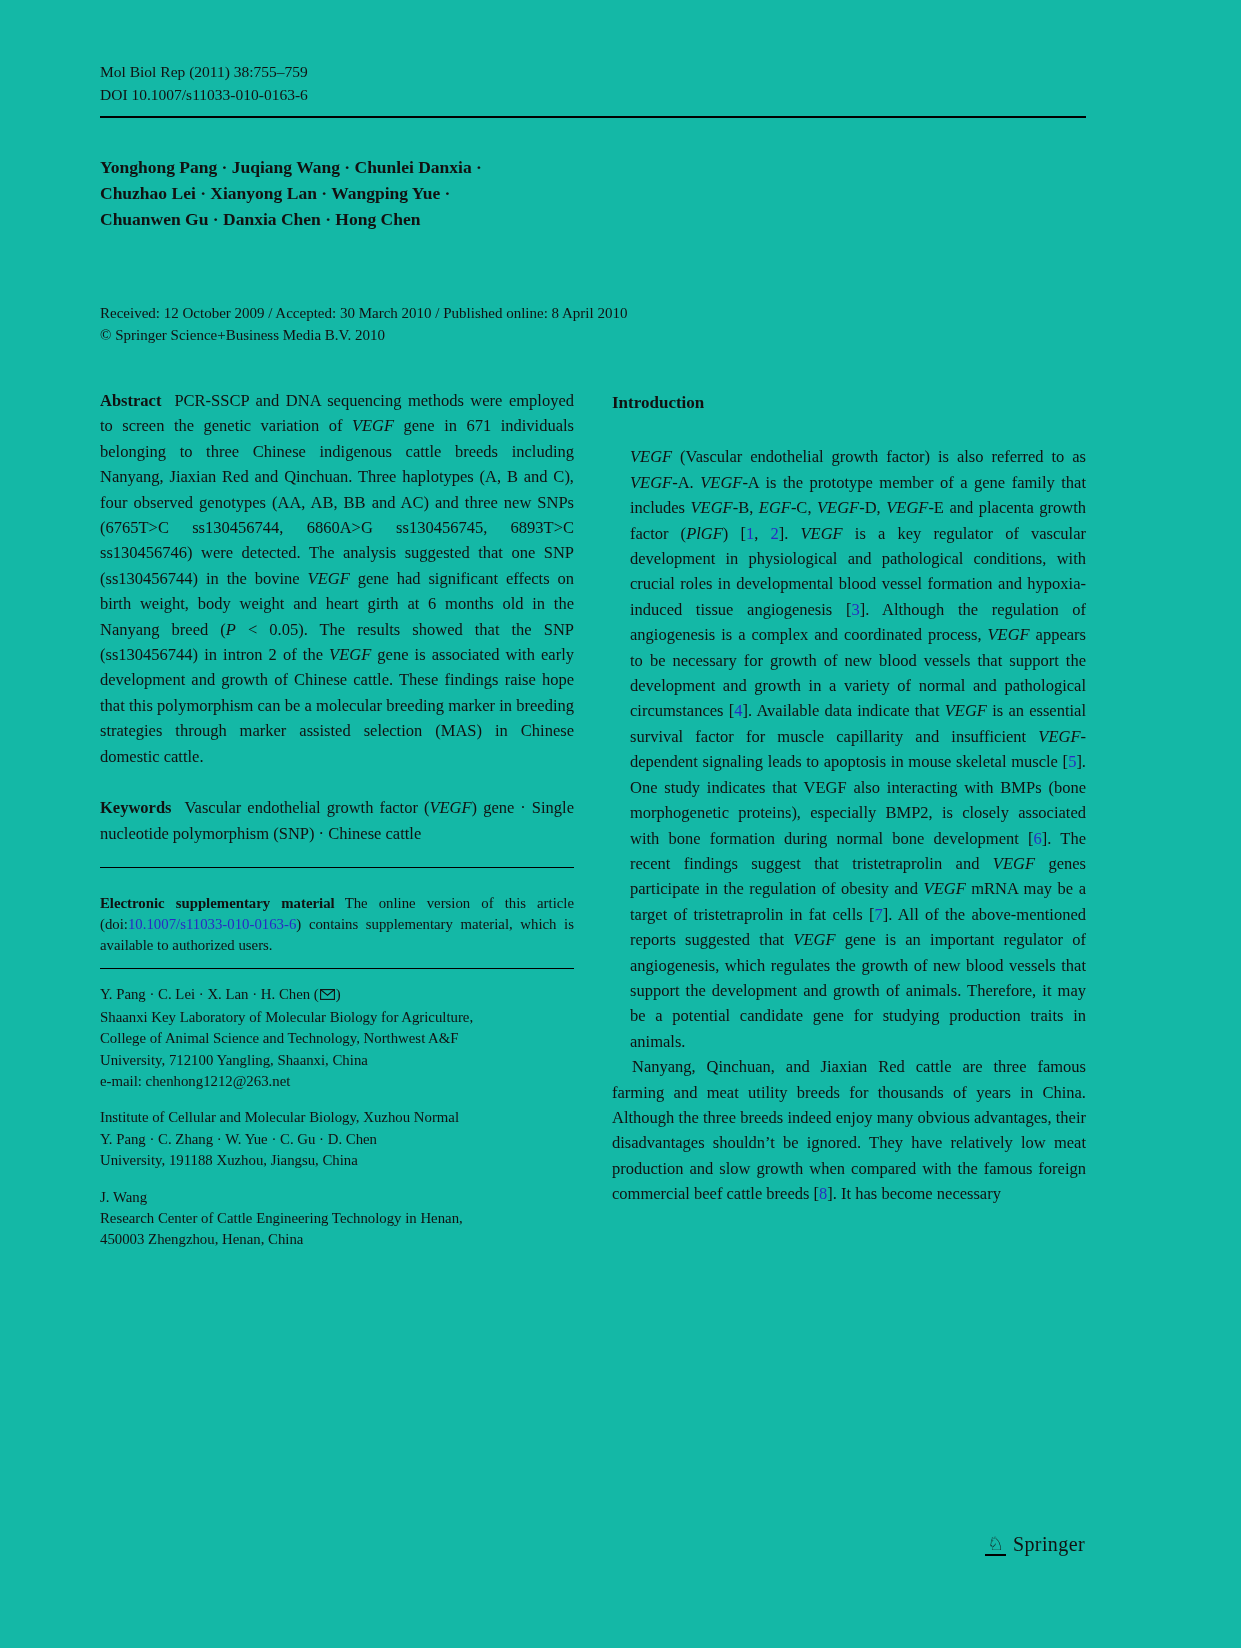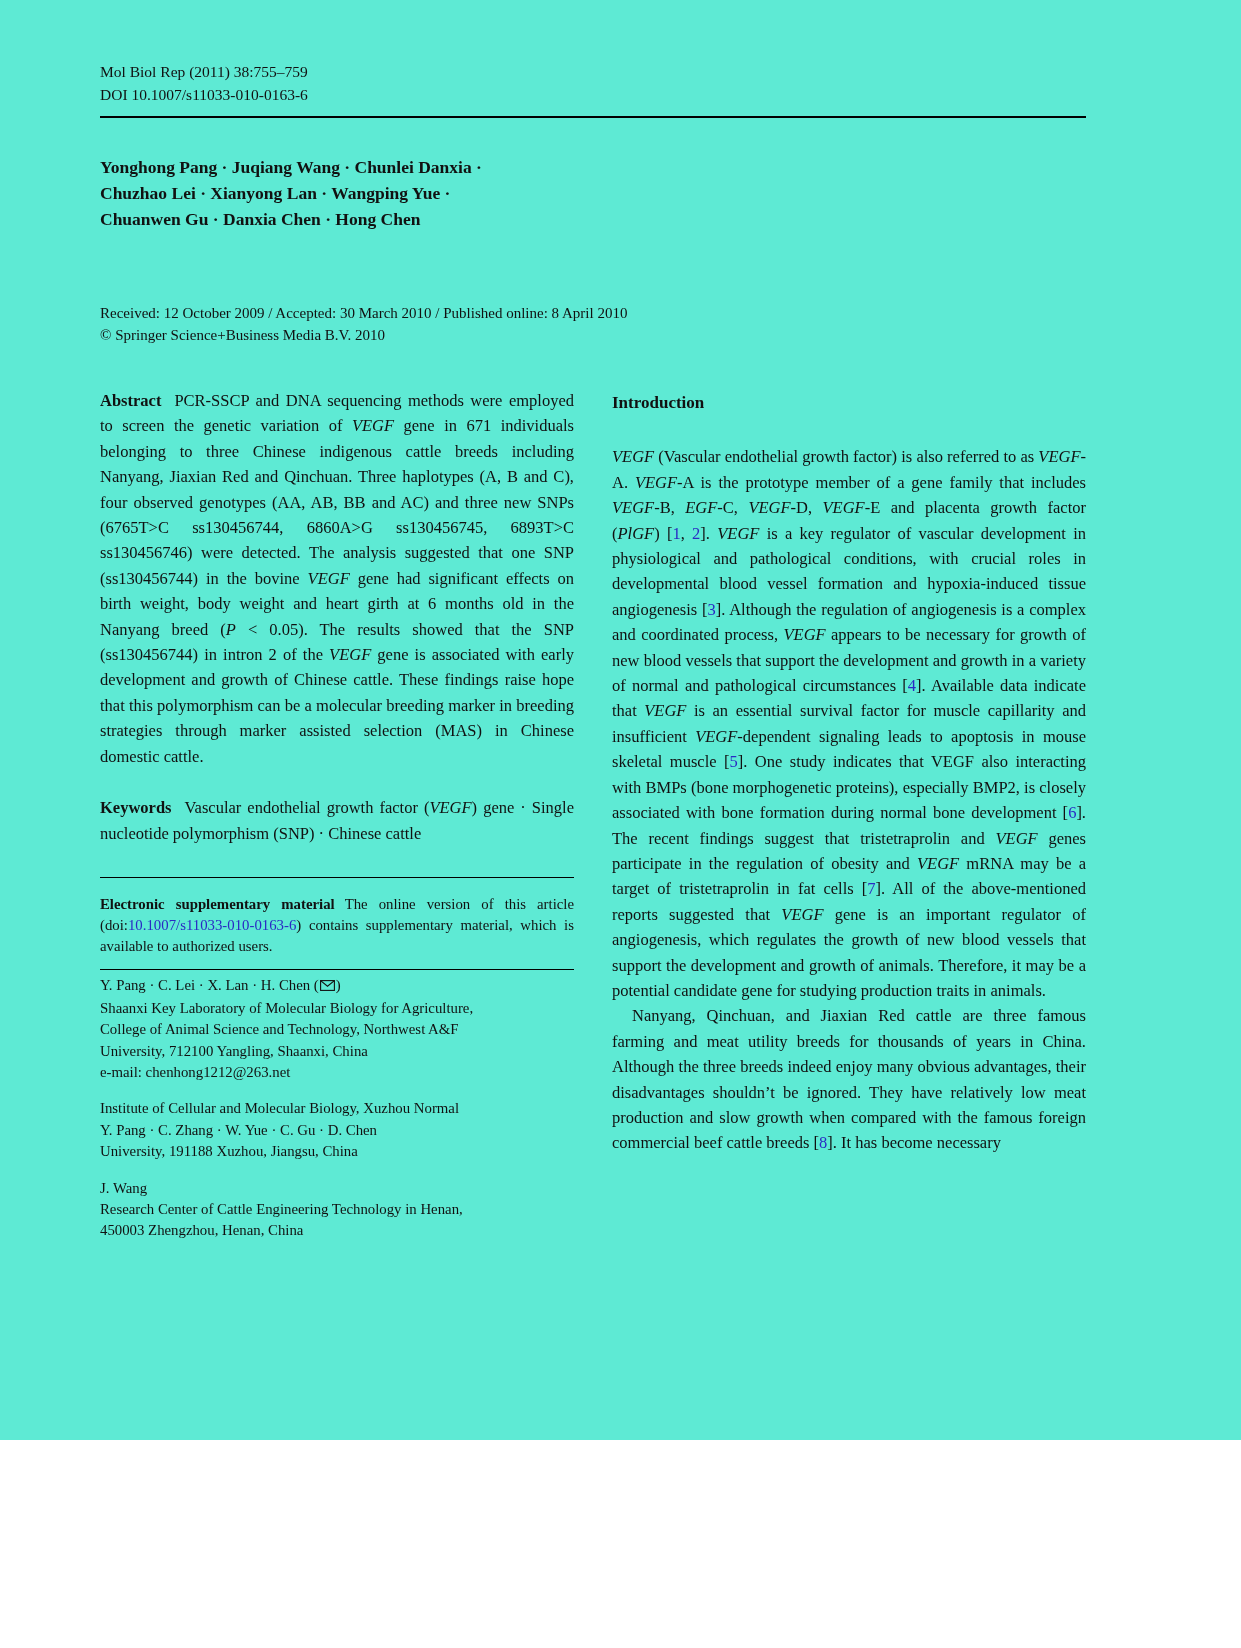--- a/index.html
+++ b/index.html
@@ -1,44 +1,44 @@
 <!DOCTYPE html>
 <html><head>
 <meta charset="utf-8">
 <style>
   html,body{margin:0;padding:0;background:#ffffff;}
   .page{
     position:relative;
-    width:1241px;height:1440px;
-    background:#5eead4;
+    width:1241px;height:1648px;
+    background:#14b8a6;
     color:#111111;
     font-family:"Liberation Serif", serif;
     overflow:hidden;
   }
   .inner{position:absolute;left:100px;top:60px;width:986px;}
   .hdr{font-size:15.5px;line-height:23px;}
   .rule-thick{border:0;border-top:2.6px solid #000;margin:10px 0 0 0;}
   .title{font-size:30px;line-height:43px;font-weight:bold;margin:74px 0 0 0;letter-spacing:0.2px;}
   .authors{margin-top:36px;font-size:17.5px;font-weight:bold;line-height:26px;}
   .received{margin-top:70px;font-size:15px;line-height:22px;}
   .cols{display:flex;gap:38px;margin-top:42px;align-items:flex-start;}
   .col{width:474px;font-size:16.5px;line-height:25.4px;text-align:justify;}
   .para{margin:0;}
   .bhead{font-weight:bold;margin-right:13px;}
   .it{font-style:italic;}
   .ref{color:#2a2ac4;}
   .kw{margin-top:26px;}
-  .esm{margin-top:31px;border-top:1.2px solid #000;padding-top:16px;font-size:14.8px;line-height:20.8px;}
+  .esm{margin-top:21px;border-top:1.2px solid #000;padding-top:25px;font-size:14.8px;line-height:20.8px;}
   .esm .bhead{margin-right:10px;}
-  .affils{margin-top:13px;border-top:1.2px solid #000;padding-top:5px;font-size:14.8px;line-height:21.4px;text-align:left;}
+  .affils{margin-top:13px;border-top:1.2px solid #000;padding-top:15px;font-size:14.8px;line-height:21.4px;text-align:left;}
   .affil{margin:0 0 15px 0;}
   .affil div{margin:0;}
   .env{display:inline-block;vertical-align:-1px;margin:0 1px;}
   .intro-head{font-weight:bold;font-size:17px;margin:2px 0 0 0;}
-  .p1{margin-top:29px;}
+  .p1{margin-top:29px;margin-left:18px;}
   .p2{text-indent:20px;}
   .springer{
     position:absolute;top:1533px;right:156px;
     display:flex;align-items:flex-end;gap:7px;
     font-size:20px;color:#111;
   }
   .knight{
     font-family:"DejaVu Sans", sans-serif;
     font-size:19px;line-height:1;
     border-bottom:2px solid #000;

